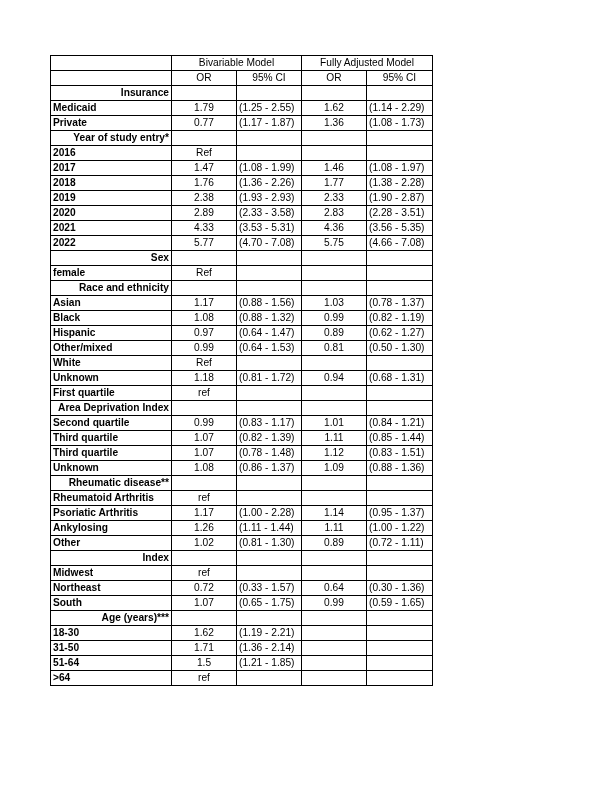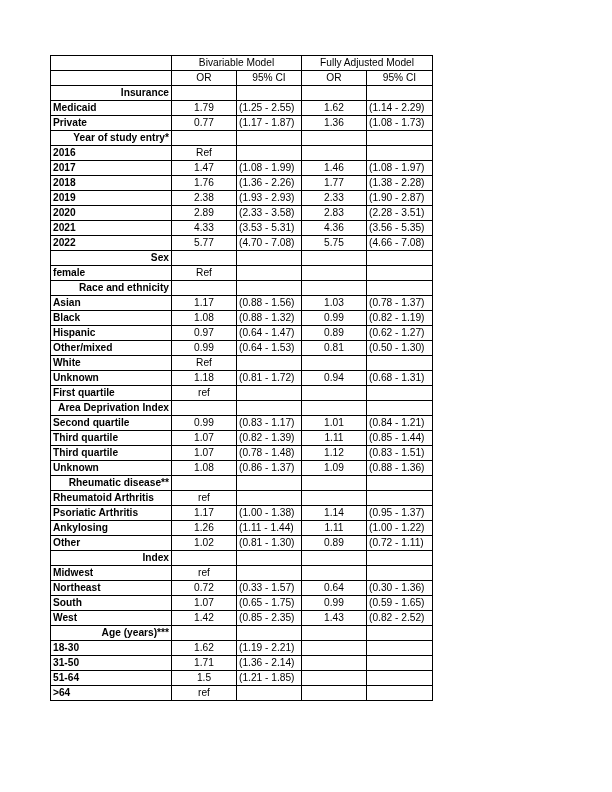--- a/index.html
+++ b/index.html
@@ -241,21 +241,21 @@
       <tr>
         <td class="label">Rheumatoid Arthritis</td>
         <td class="center">ref</td>
         <td class="ci"></td>
         <td class="center"></td>
         <td class="ci"></td>
       </tr>
       <tr>
         <td class="label">Psoriatic Arthritis</td>
         <td class="center">1.17</td>
-        <td class="ci">(1.00 - 1.38)</td>
+        <td class="ci">(1.00 - 2.28)</td>
         <td class="center">1.14</td>
         <td class="ci">(0.95 - 1.37)</td>
       </tr>
       <tr>
         <td class="label">Ankylosing</td>
         <td class="center">1.26</td>
         <td class="ci">(1.11 - 1.44)</td>
         <td class="center">1.11</td>
         <td class="ci">(1.00 - 1.22)</td>
       </tr>
@@ -288,27 +288,20 @@
         <td class="ci">(0.30 - 1.36)</td>
       </tr>
       <tr>
         <td class="label">South</td>
         <td class="center">1.07</td>
         <td class="ci">(0.65 - 1.75)</td>
         <td class="center">0.99</td>
         <td class="ci">(0.59 - 1.65)</td>
       </tr>
       <tr>
-        <td class="label">West</td>
-        <td class="center">1.42</td>
-        <td class="ci">(0.85 - 2.35)</td>
-        <td class="center">1.43</td>
-        <td class="ci">(0.82 - 2.52)</td>
-      </tr>
-      <tr>
         <td class="section">Age (years)***</td>
         <td></td>
         <td></td>
         <td></td>
         <td></td>
       </tr>
       <tr>
         <td class="label">18-30</td>
         <td class="center">1.62</td>
         <td class="ci">(1.19 - 2.21)</td>

